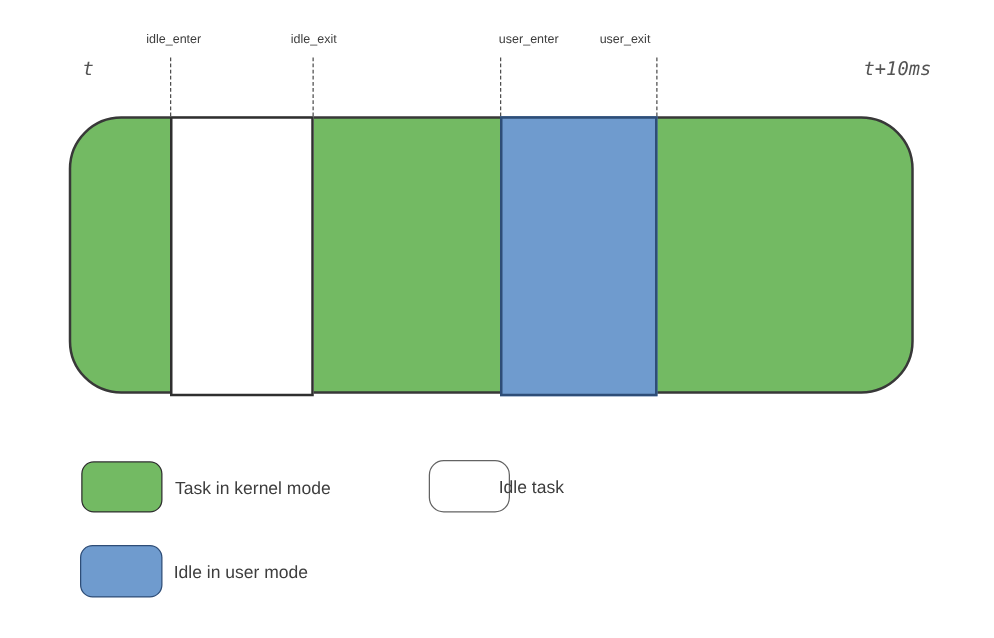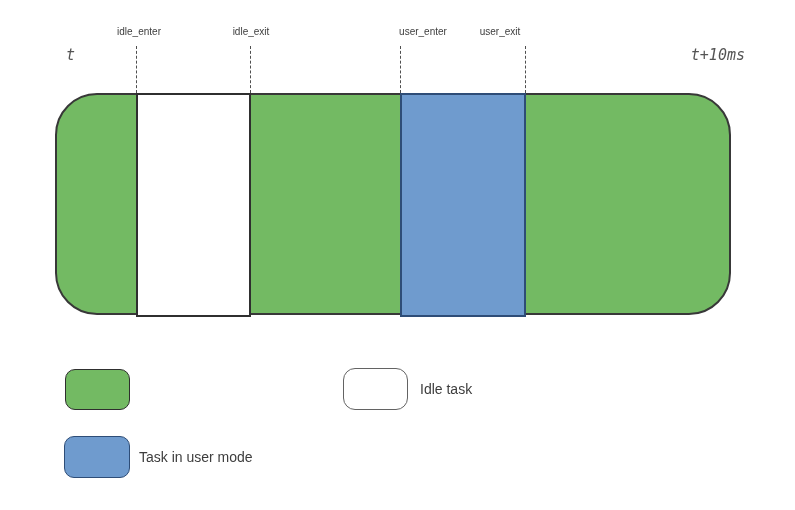--- a/index.html
+++ b/index.html
@@ -88,21 +88,21 @@
   .swatch-user   { left: 64px;  top: 436px; width: 66px; height: 42px; border: 1.5px solid #2e4d77; }
 
   .legend-label {
     position: absolute;
     font-size: 14px;
     color: #3d3d3d;
     white-space: nowrap;
     transform: translateY(-50%);
   }
   .label-kernel { left: 140px; top: 390px; }
-  .label-idle   { left: 420px; top: 389px; text-align: right; }
+  .label-idle   { left: 399px; top: 389px; text-align: right; }
   .label-user   { left: 139px; top: 457px; }
 </style>
 </head>
 <body>
 
 <div class="canvas">
 
   <div class="time-label time-start">t</div>
   <div class="time-label time-end">t+10ms</div>
 
@@ -118,20 +118,21 @@
   <div class="marker-label" style="left:500px">user_exit</div>
   <div class="marker-line" style="left:525px"></div>
 
   <div class="bar-wrap">
     <div class="bar-bg" style="background: rgb(115, 186, 99);"></div>
     <div class="segment segment-idle" style="background: rgb(255, 255, 255);"></div>
     <div class="segment segment-user" style="background: rgb(111, 155, 206);"></div>
   </div>
 
   <div class="swatch swatch-kernel" style="background: rgb(115, 186, 99);"></div>
+  <div class="legend-label label-kernel">Task in kernel mode</div>
 
   <div class="swatch swatch-idle" style="background: rgb(255, 255, 255);"></div>
   <div class="legend-label label-idle">Idle task</div>
 
   <div class="swatch swatch-user" style="background: rgb(111, 155, 206);"></div>
-  <div class="legend-label label-user">Task in user mode</div>
+  <div class="legend-label label-user">Idle in user mode</div>
 
 </div>
 
 </body></html>

